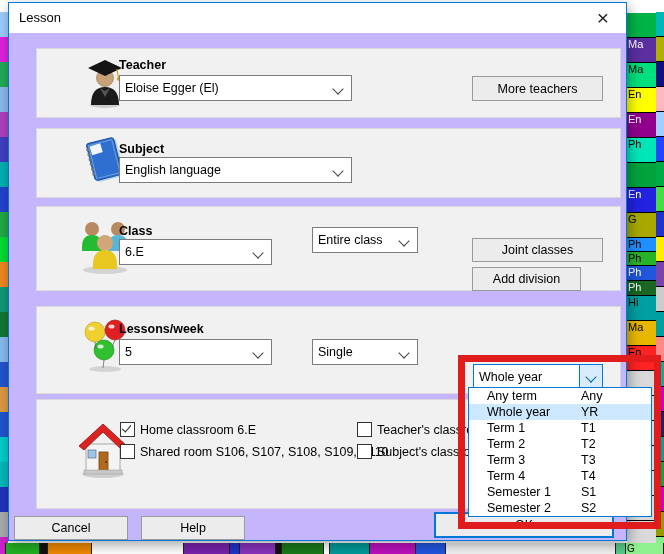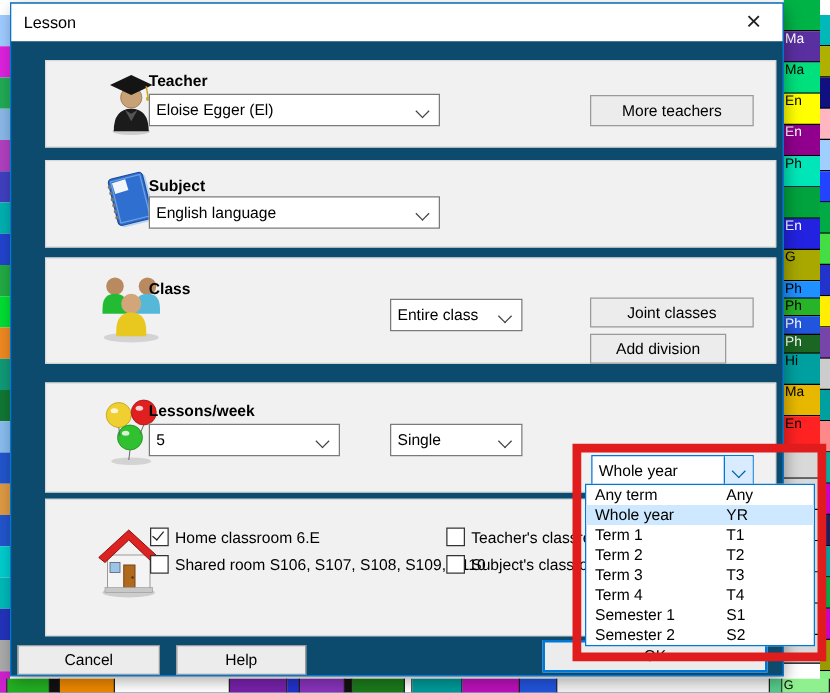--- a/index.html
+++ b/index.html
@@ -2,30 +2,30 @@
 <html><head>
 <meta charset="utf-8">
 <style>
   html,body{margin:0;padding:0;}
   body{width:664px;height:554px;position:relative;overflow:hidden;
        font-family:"Liberation Sans",sans-serif;background:#ffffff;font-size:12.5px;color:#000;}
 
   
   .strip{position:absolute;display:flex;flex-direction:column;}
   #left-strip{left:0;top:0;width:8px;height:554px;}
-  #col-a{left:627px;top:0;width:29px;height:530px;}
+  #col-a{left:627px;top:13px;width:29px;height:530px;}
   #col-b{left:656px;top:0;width:8px;height:554px;}
   #col-a .bgcell,#col-b .bgcell{border-bottom:1px solid #000;box-sizing:border-box;}
   .bgcell{flex:0 0 auto;font-size:11px;line-height:13px;padding-left:1px;overflow:hidden;white-space:nowrap;}
   #bottom-row{left:0;top:543px;width:664px;height:11px;flex-direction:row;display:flex;position:absolute;}
   #bottom-row .bgcell{height:11px;border-right:1px solid #222;box-sizing:border-box;font-size:10px;line-height:11px;}
   .spacer-top{height:12px;background:#fff;}
 
   
-  #dialog{position:absolute;left:8px;top:2px;width:619px;height:539px;background:#0c4a6e;
+  #dialog{position:absolute;left:8px;top:2px;width:619px;height:539px;background:#c4b5fd;
           border:1px solid #0078d7;box-sizing:border-box;z-index:10;box-shadow:2px 4px 12px rgba(0,0,0,.35);}
   #titlebar{position:absolute;left:0;top:0;width:100%;height:30px;background:#ffffff;}
   #title{position:absolute;left:10px;top:7px;font-size:13px;}
   #close-btn{position:absolute;right:8px;top:2px;width:30px;height:26px;text-align:center;
              font-size:21px;line-height:25px;color:#222;cursor:pointer;}
 
   .section{position:absolute;left:27px;width:585px;border:1px solid #d9d9d9;background:#f1f1f1;box-sizing:border-box;}
   #sec-teacher{top:45px;height:70px;}
   #sec-subject{top:125px;height:70px;}
   #sec-class{top:203px;height:85px;}
@@ -56,21 +56,21 @@
   #term-combo{position:absolute;left:464px;top:361px;width:130px;height:25px;border:1px solid #0078d7;
               background:#fff;box-sizing:border-box;display:flex;align-items:center;padding-left:5px;}
   #term-combo .arrow{position:absolute;right:0;top:0;width:22px;height:23px;background:#d9ecff;
               border-left:1px solid #0078d7;}
   #term-combo .arrow .chev{position:absolute;right:7px;top:8px;width:7px;height:7px;border-right:1.5px solid #0062ad;
               border-bottom:1.5px solid #0062ad;transform:rotate(45deg);}
 
   
   #term-list{position:absolute;left:468px;top:387px;width:184px;height:130px;background:#fff;
              border:1px solid #0078d7;box-sizing:border-box;z-index:40;}
-  .trow{position:relative;height:16px;line-height:16px;font-size:12.5px;padding-left:7px;cursor:pointer;}
+  .trow{position:relative;height:16px;line-height:16px;font-size:12.5px;padding-left:18px;cursor:pointer;}
   .trow.sel{background:#cde8ff;}
   .tcode{position:absolute;left:112px;top:0;}
 
   
   #annotation-rect{position:absolute;left:458px;top:355px;width:203px;height:174px;box-sizing:border-box;
                    border:7px solid #e11c1c;z-index:50;pointer-events:none;}
 </style>
 </head>
 <body>
 
@@ -227,21 +227,25 @@
         <ellipse cx="27" cy="53" rx="22" ry="4" fill="#000" opacity="0.12"></ellipse>
         <circle cx="14" cy="12" r="7" fill="#b98a5f"></circle>
         <path d="M4 30 Q4 18 14 18 Q24 18 24 30 L24 34 L4 34 Z" fill="#22bb33"></path>
         <circle cx="40" cy="12" r="7" fill="#b98a5f"></circle>
         <path d="M30 30 Q30 18 40 18 Q50 18 50 30 L50 34 L30 34 Z" fill="#55b8d8"></path>
         <circle cx="27" cy="26" r="8" fill="#d2a679"></circle>
         <path d="M15 48 Q15 33 27 33 Q39 33 39 48 L39 52 L15 52 Z" fill="#e8c81e"></path>
       </svg>
     </div>
     <div class="sec-label" style="top:17px;">Class</div>
-    <div class="combo" style="left:275px;top:32px;width:106px;">
+    <div class="combo" style="left:82px;top:32px;width:153px;">
+      <span>6.E</span>
+      <span class="chev"></span>
+    </div>
+    <div class="combo" style="left:275px;top:20px;width:106px;">
       <span>Entire class</span>
       <span class="chev"></span>
     </div>
     <div class="btn" style="left:435px;top:31px;width:131px;height:24px;">Joint classes</div>
     <div class="btn" style="left:435px;top:60px;width:109px;height:24px;">Add division</div>
   </div>
 
   <div id="sec-lessons" class="section">
     <div class="icon-slot" style="top:12px;">
       <svg width="46" height="54" viewBox="0 0 46 54">

